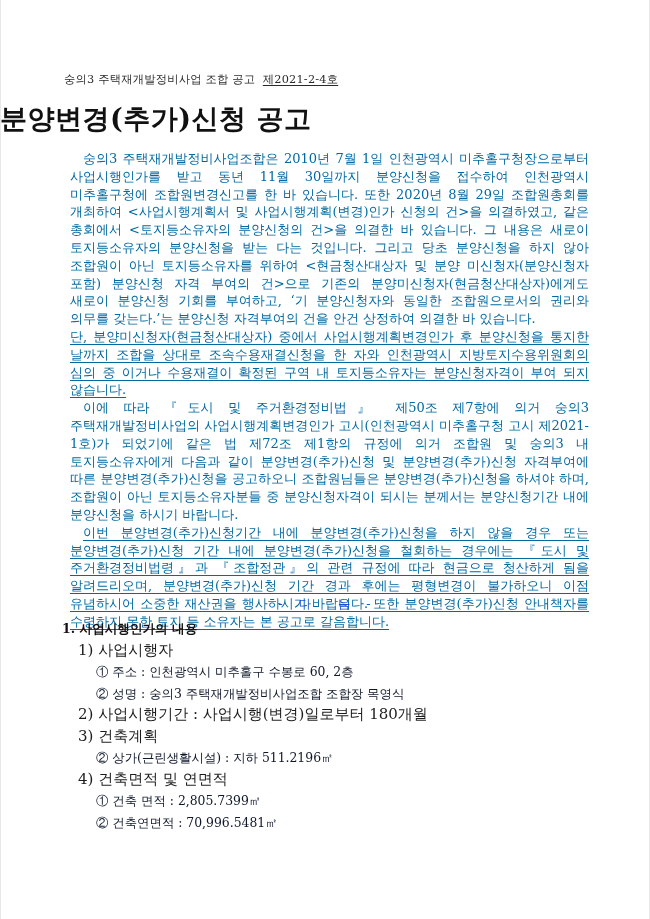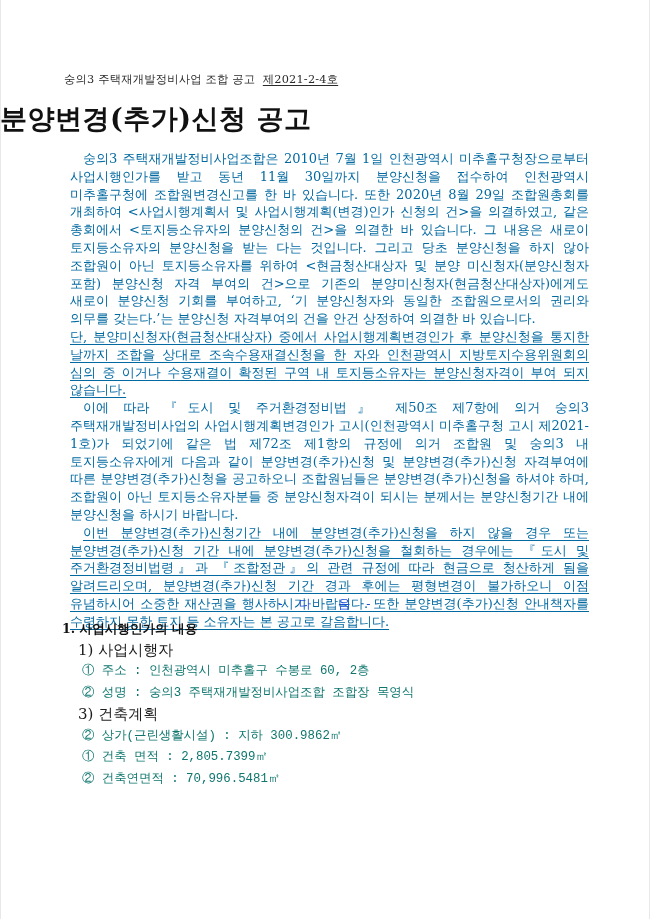--- a/index.html
+++ b/index.html
@@ -134,24 +134,23 @@
   .lvl2 {
     font-size: 15px;
     line-height: 21.5px;
     color: #1c1c1c;
     margin-left: 16px;
     word-break: keep-all;
   }
   .lvl3 {
     font-size: 12.4px;
     line-height: 21.5px;
-    color: #0f766e;
-    margin-left: 20px;
-    word-break: keep-all;
-    font-family: Liberation Mono, monospace;
+    color: #0f172a;
+    margin-left: 34px;
+    word-break: keep-all;
   }
 
   
   .doc-footer {
     position: absolute;
     right: 62px;
     top: 862px;
     font-size: 11px;
     color: #3a3a3a;
     white-space: nowrap;
@@ -193,20 +192,22 @@
     <span>음</span>
     <span>&nbsp;</span>
     <span>-</span>
   </div>
 
   <div class="outline">
     <div class="lvl1">1. 사업시행인가의 내용</div>
     <div class="lvl2">1) 사업시행자</div>
     <div class="lvl3">① 주소 : 인천광역시 미추홀구 수봉로 60, 2층</div>
     <div class="lvl3">② 성명 : 숭의3 주택재개발정비사업조합 조합장 목영식</div>
+    <div class="lvl2">2) 사업시행기간 : 사업시행(변경)일로부터 180개월</div>
     <div class="lvl2">3) 건축계획</div>
-    <div class="lvl3">② 상가(근린생활시설) : 지하 300.9862㎡</div>
+    <div class="lvl3">② 상가(근린생활시설) : 지하 511.2196㎡</div>
+    <div class="lvl2">4) 건축면적 및 연면적</div>
     <div class="lvl3">① 건축  면적 : 2,805.7399㎡</div>
     <div class="lvl3">② 건축연면적 : 70,996.5481㎡</div>
   </div>
 
 
 </div>
 
 </body></html>

